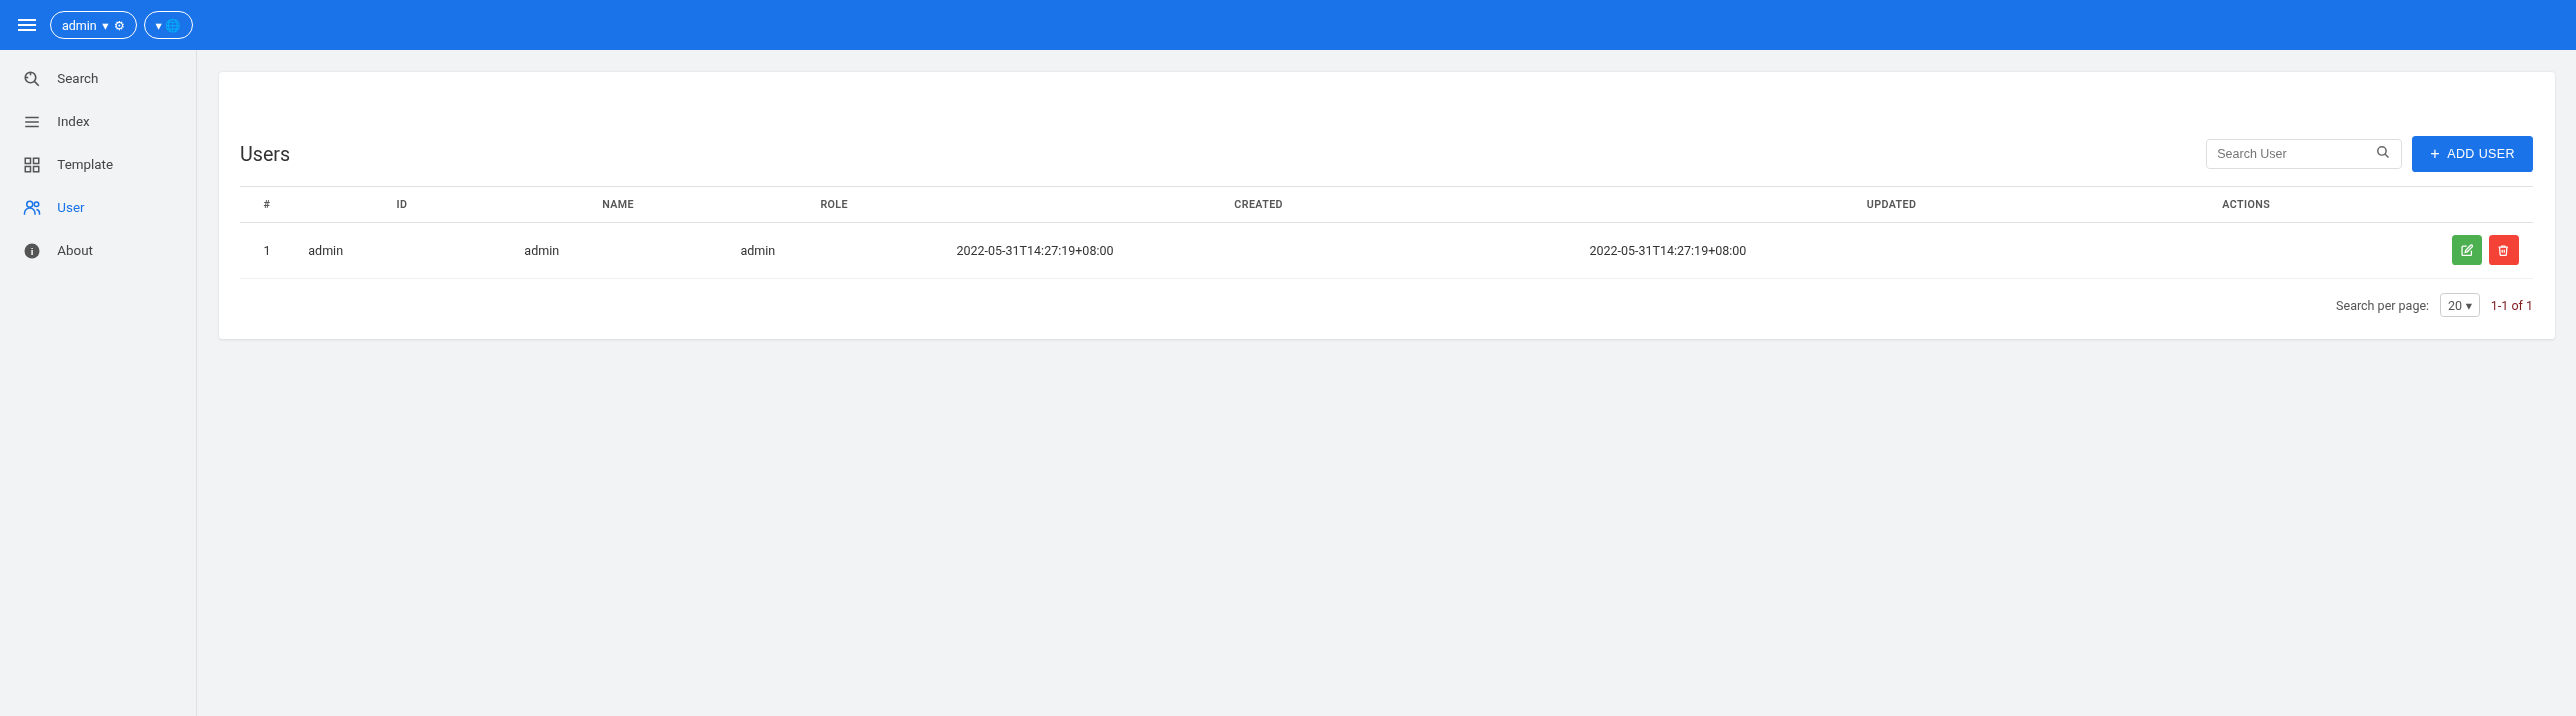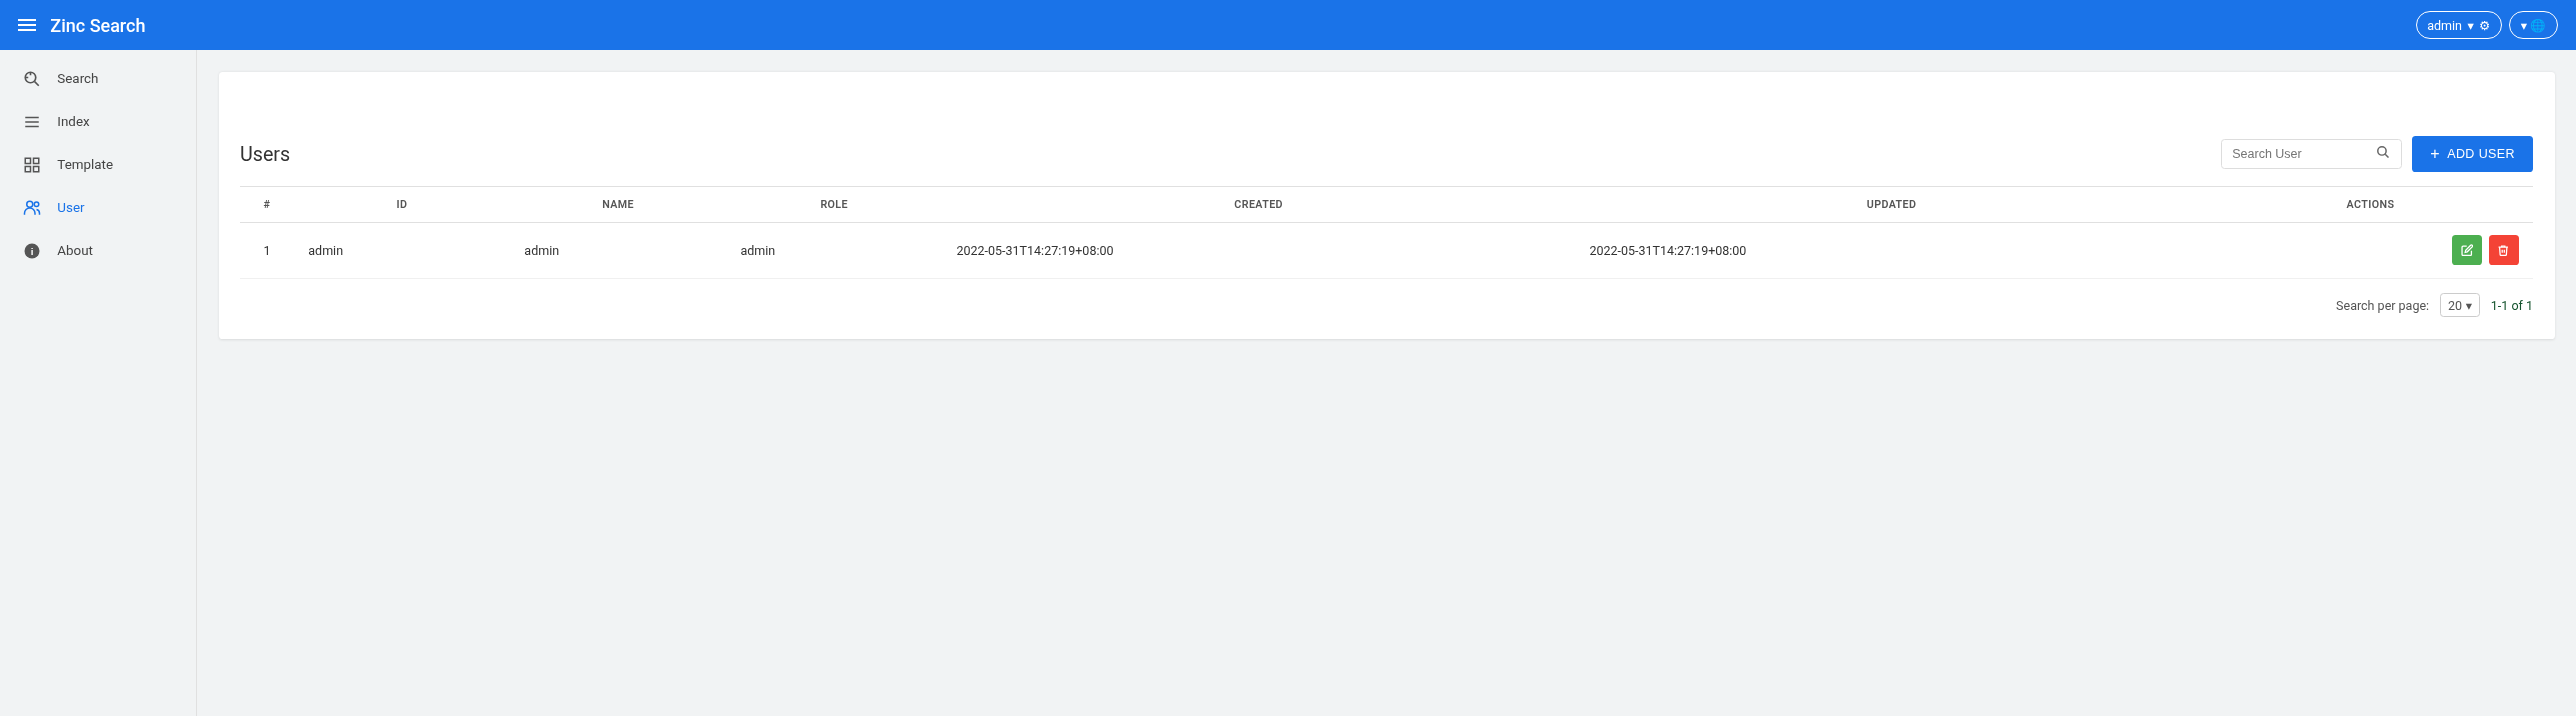--- a/index.html
+++ b/index.html
@@ -133,21 +133,21 @@
       align-items: center;
       gap: 10.7px;
     }
     .search-box {
       display: flex;
       align-items: center;
       border: 0.9px solid #ddd;
       border-radius: 3.6px;
       padding: 5.4px 10.7px;
       gap: 7.2px;
-      width: 181px;
+      width: 196px;
     }
     .search-box input {
       border: none;
       outline: none;
       font-size: 12.5px;
       color: #999;
       width: 100%;
       background: transparent;
     }
     .search-icon {
@@ -184,21 +184,21 @@
       font-weight: 600;
       color: #555;
       padding: 10.7px 14.3px;
       letter-spacing: 0.4px;
     }
     .users-table th:first-child {
       text-align: center;
       width: 54px;
     }
     .users-table th.actions-col {
-      text-align: center;
+      text-align: left;
     }
     .users-table td {
       padding: 12.5px 14.3px;
       font-size: 12.5px;
       color: #333;
       border-bottom: 0.9px solid #f0f0f0;
     }
     .users-table td:first-child {
       text-align: center;
     }
@@ -249,33 +249,32 @@
       align-items: center;
       gap: 3.6px;
       border: 0.9px solid #ccc;
       border-radius: 3.6px;
       padding: 3.6px 7.2px;
       cursor: pointer;
       font-size: 12.5px;
     }
     .page-info {
       font-size: 12.5px;
-      color: #14532d;
+      color: #7f1d1d;
     }
   </style>
 </head>
 <body>
 
 <header class="header">
   <div class="header-menu-icon">
     <span></span>
       <span></span>
       <span></span>
   </div>
-  <span class="header-title">Zinc Search</span>
   <div class="header-right">
     <div class="header-user-btn">
       <span>admin</span>
       <span>▾</span>
       <span>⚙</span>
     </div>
     <div class="header-lang-btn">
       <span>▾</span>
       <span>🌐</span>
     </div>

